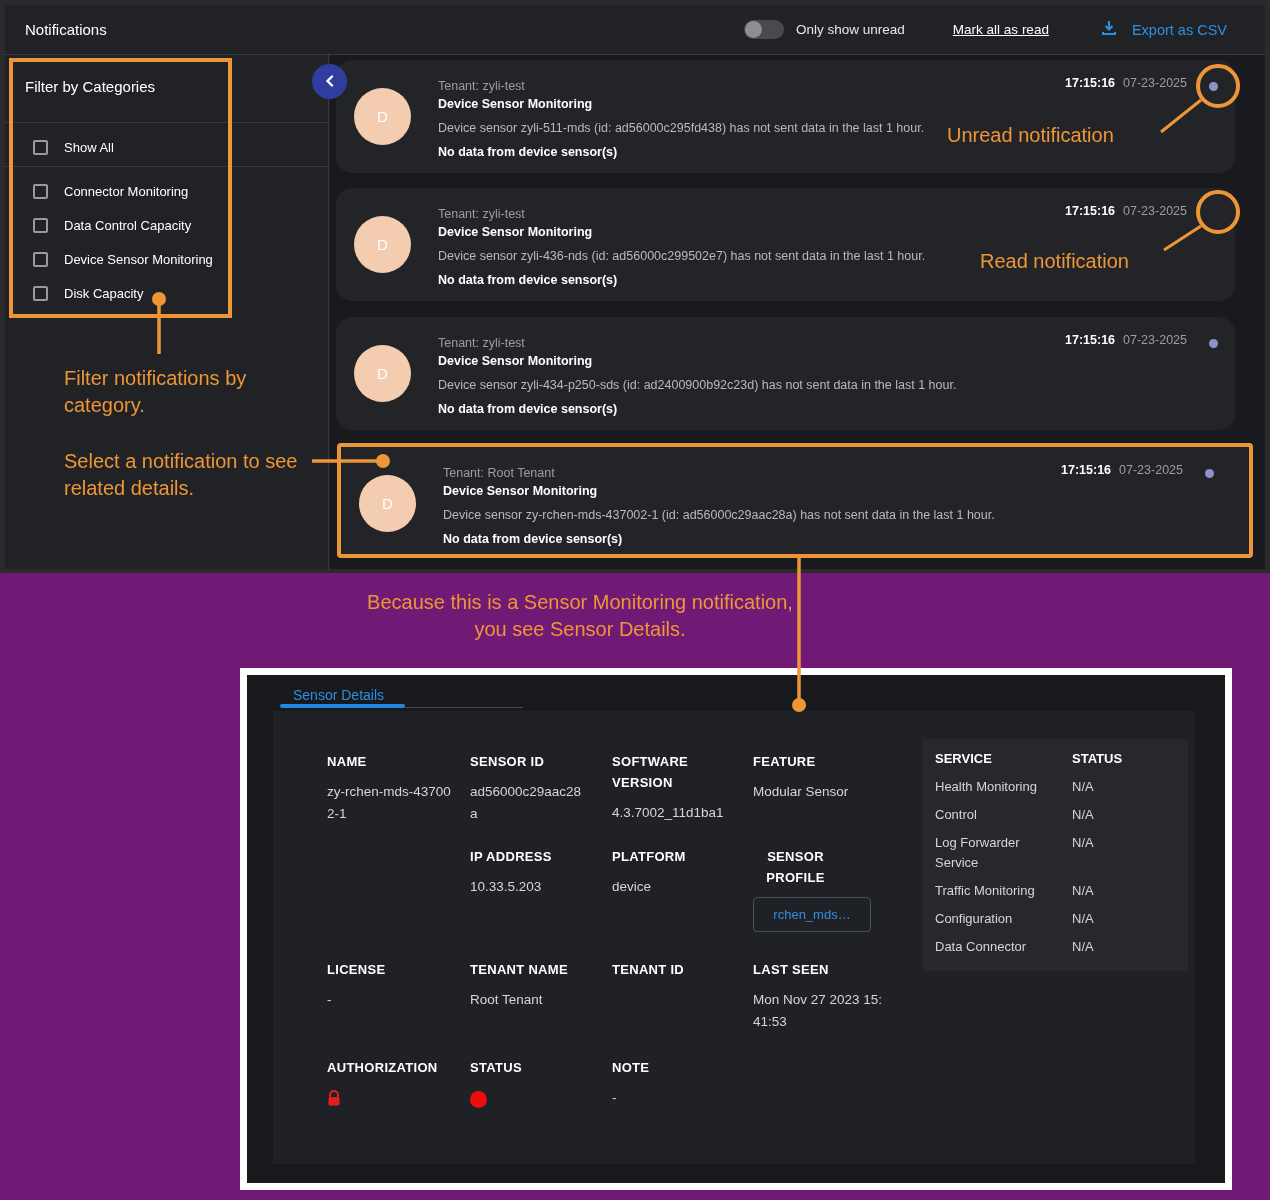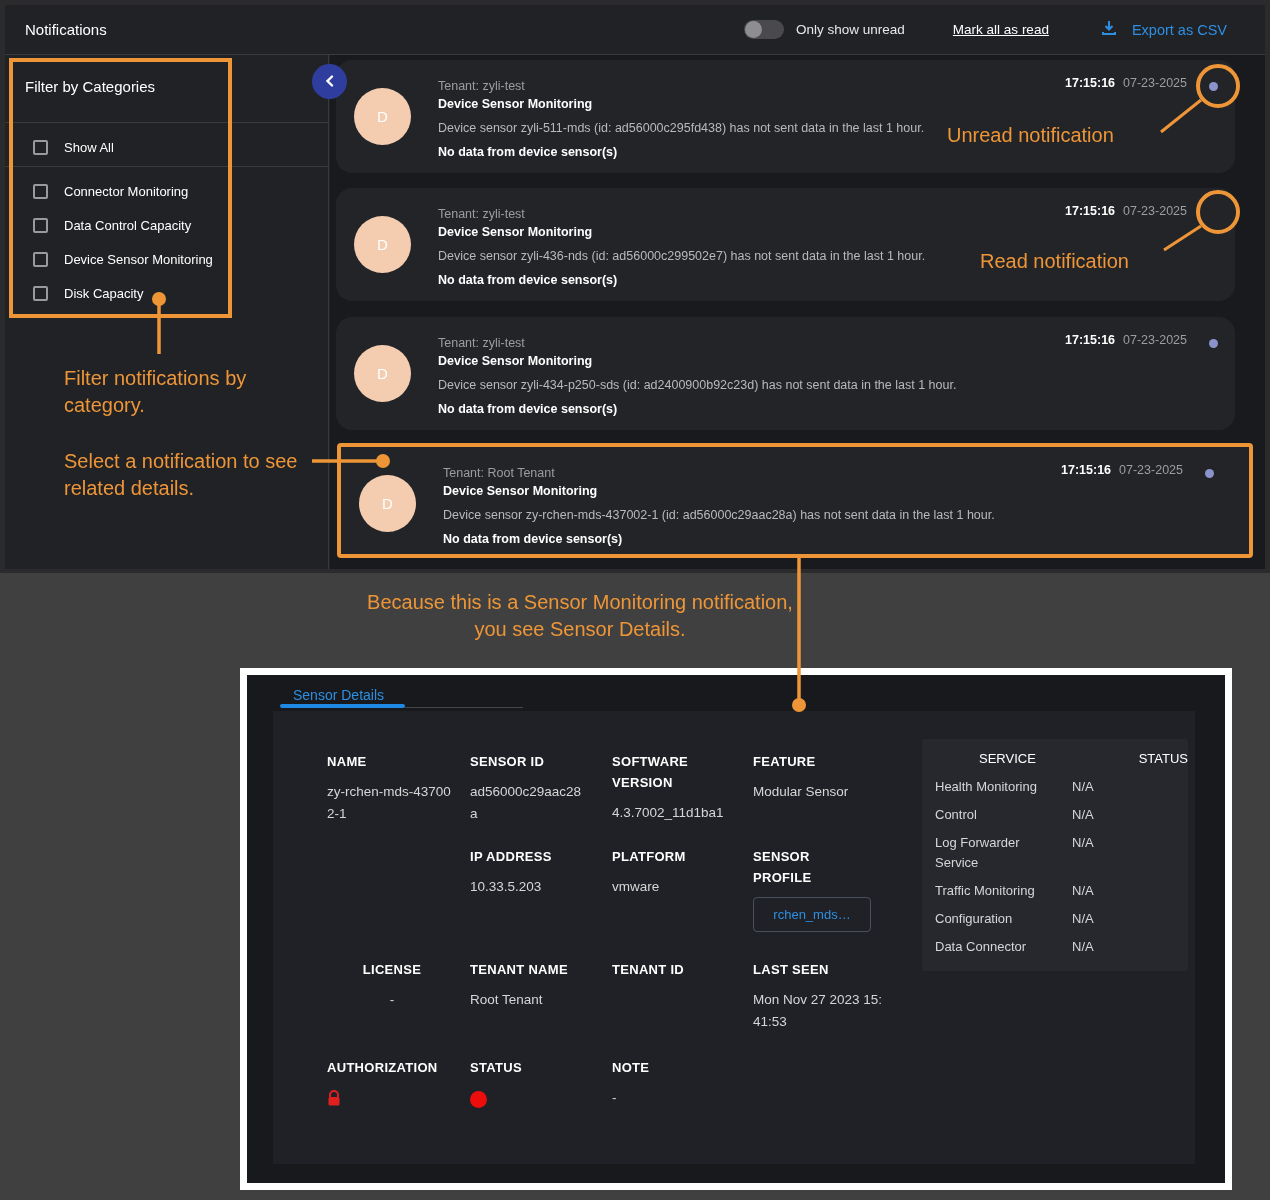--- a/index.html
+++ b/index.html
@@ -1,17 +1,17 @@
 <!DOCTYPE html>
 <html><head>
 <meta charset="utf-8">
 <style>
   * { margin:0; padding:0; box-sizing:border-box; }
   html,body { width:1270px; height:1200px; background:#131313; font-family:"Liberation Sans","DejaVu Sans",sans-serif; overflow:hidden; }
-  .stage { position:relative; width:1270px; height:1200px; background:#404040; }
+  .stage { position:relative; width:1270px; height:1200px; background:#701a75; }
 
   
   .app-frame { position:absolute; left:0; top:0; width:1270px; height:573px; background:#2b2b2d; }
   .app { position:absolute; left:5px; top:5px; right:5px; bottom:4px; background:#212226; }
 
   .app-header { position:absolute; left:0; top:0; right:0; height:50px; border-bottom:1px solid #3a3a3c; display:flex; align-items:center; }
   .app-title { color:#ffffff; font-size:15px; margin-left:20px; }
   .header-controls { margin-left:auto; display:flex; align-items:center; margin-right:38px; }
   .toggle { width:40px; height:19px; border-radius:10px; background:#4a4a4e; position:relative; cursor:pointer; }
   .toggle-knob { position:absolute; left:1px; top:1px; width:17px; height:17px; border-radius:50%; background:#8e8e92; }
@@ -58,21 +58,21 @@
 
   .field { position:absolute; }
   .f-label { color:#ffffff; font-size:13px; font-weight:bold; letter-spacing:0.3px; line-height:21px; }
   .f-value { color:#d6d6d8; font-size:13.5px; margin-top:9px; line-height:22px; word-break:break-all; }
   .nowrap { white-space:nowrap; }
 
   .svc-block { position:absolute; left:649px; top:28px; width:266px; height:232px; background:#26282d; border-radius:3px; padding:10px 0 0 13px; }
   .svc-row { display:flex; margin-bottom:8px; }
   .svc-name { width:125px; color:#d6d6d8; font-size:13px; line-height:20px; }
   .svc-status { color:#d6d6d8; font-size:13px; line-height:20px; margin-left:12px; }
-  .svc-row.hdr .svc-name, .svc-row.hdr .svc-status { color:#ffffff; font-weight:normal;margin-left:44px; }
+  .svc-row.hdr .svc-name, .svc-row.hdr .svc-status { color:#ffffff; font-weight:bold; }
 
   .profile-btn { position:absolute; left:480px; top:186px; width:118px; height:35px; border:1px solid #4a505a; border-radius:4px; display:flex; align-items:center; justify-content:center; color:#2e8fe2; font-size:13px; cursor:pointer; }
   .status-dot-red { width:17px; height:17px; border-radius:50%; background:#ee0d0d; margin-top:13px; }
 
   .overlay { position:absolute; left:0; top:0; width:1270px; height:1200px; pointer-events:none; z-index:50; }
 </style>
 </head>
 <body>
 
 <div class="stage">
@@ -232,28 +232,28 @@
         <div class="f-label">FEATURE</div>
         <div class="f-value">Modular Sensor</div>
       </div>
 
       <div class="field" style="left:197px; top:135px; width:130px;">
         <div class="f-label">IP ADDRESS</div>
         <div class="f-value">10.33.5.203</div>
       </div>
       <div class="field" style="left:339px; top:135px; width:120px;">
         <div class="f-label">PLATFORM</div>
-        <div class="f-value">vmware</div>
-      </div>
-      <div class="field" style="left:480px; top:135px; width:85px;">
+        <div class="f-value">device</div>
+      </div>
+      <div class="field" style="left:480px; top:135px; width:85px;text-align:center;">
         <div class="f-label">SENSOR PROFILE</div>
       </div>
       <div class="profile-btn">rchen_mds…</div>
 
-      <div class="field" style="left:54px; top:248px; width:130px;text-align:center;">
+      <div class="field" style="left:54px; top:248px; width:130px;">
         <div class="f-label">LICENSE</div>
         <div class="f-value">-</div>
       </div>
       <div class="field" style="left:197px; top:248px; width:130px;">
         <div class="f-label">TENANT NAME</div>
         <div class="f-value">Root Tenant</div>
       </div>
       <div class="field" style="left:339px; top:248px; width:120px;">
         <div class="f-label">TENANT ID</div>
         <div class="f-value"></div>

